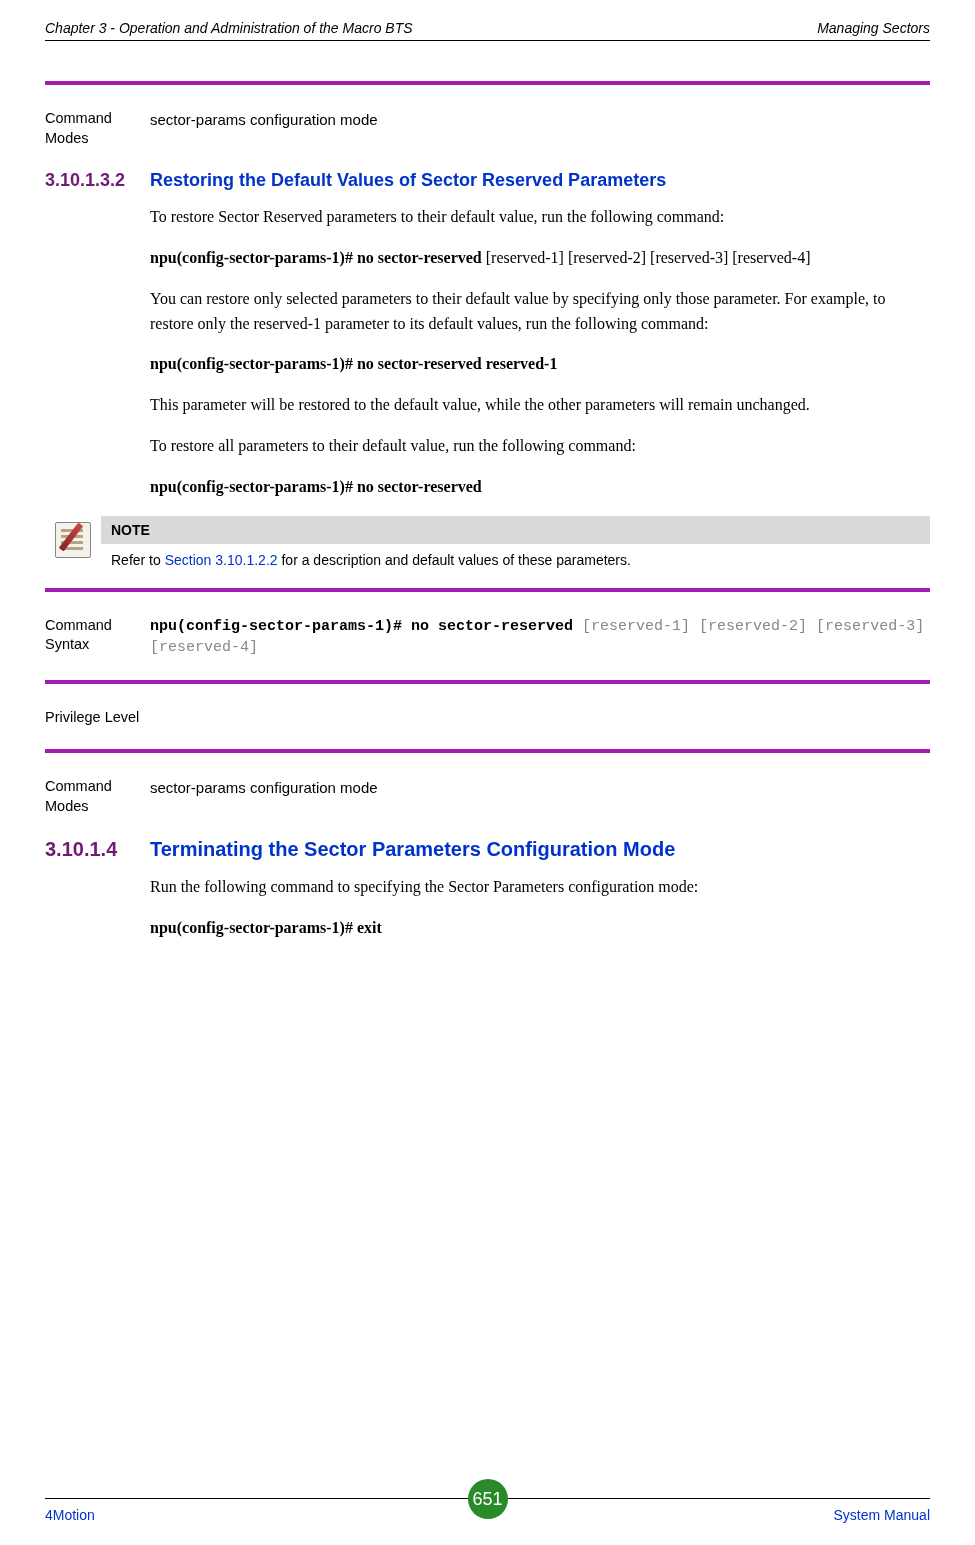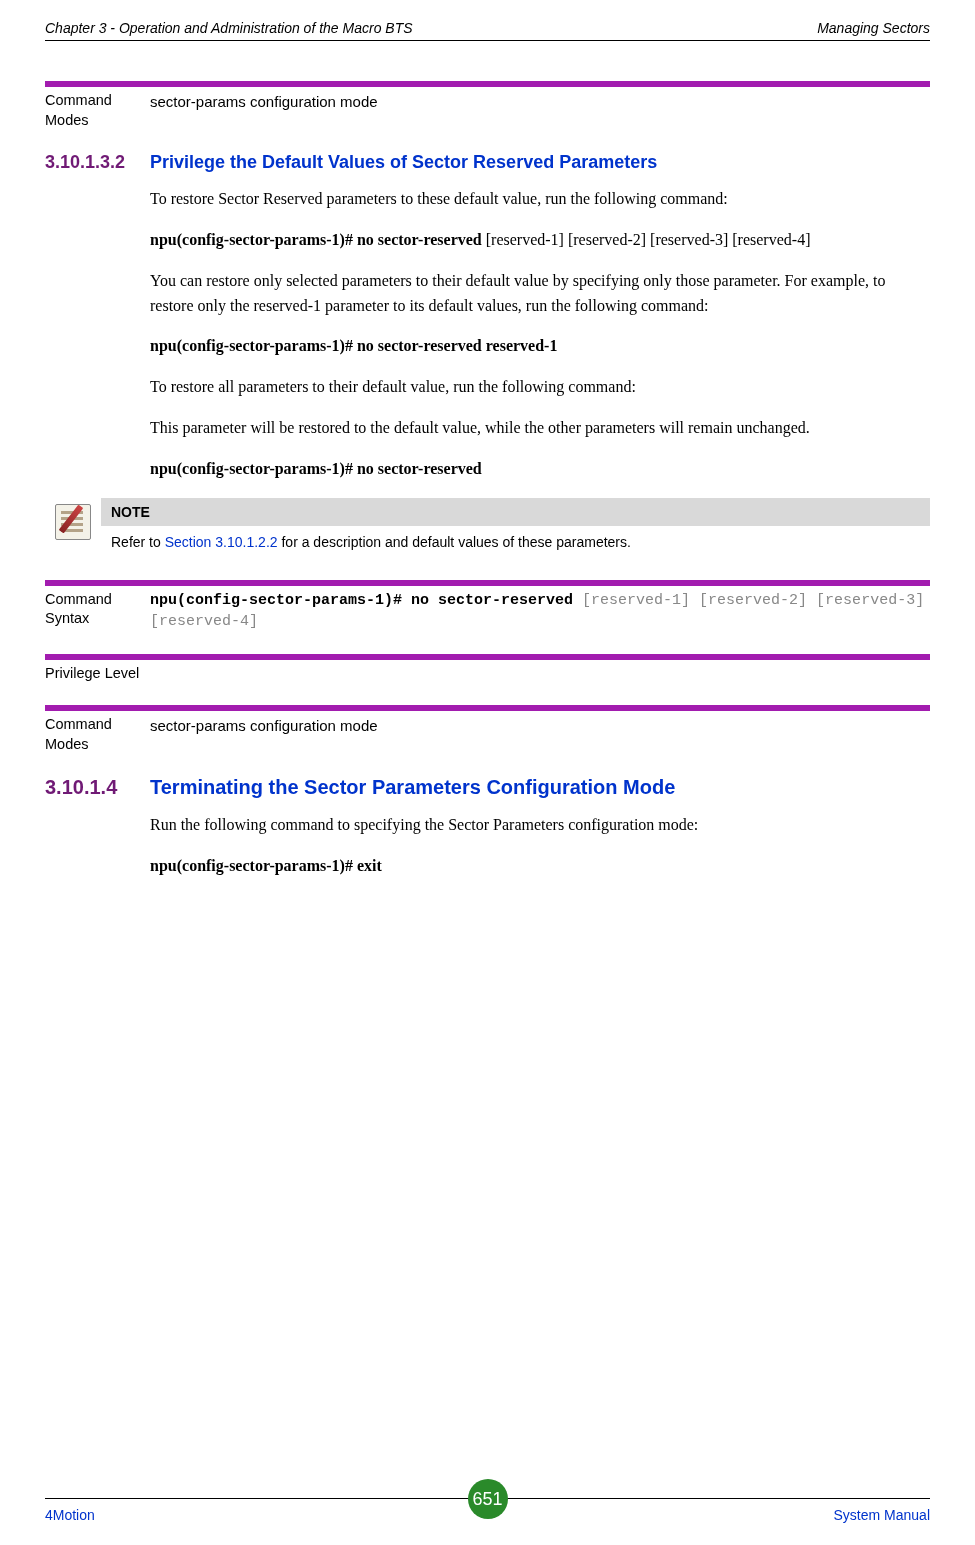--- a/index.html
+++ b/index.html
@@ -20,22 +20,22 @@
     margin-bottom: 40px;
     font-size: 14px;
     font-style: italic;
   }
   .content-indent {
     margin-left: 105px;
   }
   .def-row {
     display: flex;
     margin-bottom: 22px;
-    border-top: 6px solid #a21caf;
-    padding-top: 4px;
+    border-top: 4px solid #a21caf;
+    padding-top: 24px;
   }
   .def-label {
     width: 105px;
     flex-shrink: 0;
     font-size: 14.5px;
     line-height: 1.35;
   }
   .def-value {
     flex: 1;
     font-size: 15px;
@@ -65,21 +65,21 @@
   .sec-title-big { font-size: 20px; }
   .para {
     font-family: Georgia, "Times New Roman", serif;
     font-size: 16px;
     line-height: 1.55;
     margin-bottom: 16px;
   }
   .bold { font-weight: bold; }
   .note-box {
     margin-left: 0;
-    margin-bottom: 22px;
+    margin-bottom: 12px;
   }
   .note-table {
     width: 100%;
     border-collapse: collapse;
   }
   .note-table td {
     vertical-align: top;
     padding: 8px 10px;
   }
   .note-icon-cell {
@@ -153,32 +153,32 @@
   <span>Managing Sectors</span>
 </div>
 
 <div class="def-row">
   <div class="def-label">Command Modes</div>
   <div class="def-value">sector-params configuration mode</div>
 </div>
 
 <div class="sec-head">
   <div class="sec-num">3.10.1.3.2</div>
-  <div class="sec-title">Privilege the Default Values of Sector Reserved Parameters</div>
+  <div class="sec-title">Restoring the Default Values of Sector Reserved Parameters</div>
 </div>
 
 <div class="content-indent">
-  <p class="para">To restore Sector Reserved parameters to these default value, run the following command:</p>
+  <p class="para">To restore Sector Reserved parameters to their default value, run the following command:</p>
   <p class="para">
     <span class="bold">npu(config-sector-params-1)# no sector-reserved</span><span> [reserved-1] [reserved-2] [reserved-3] [reserved-4]</span>
   </p>
   <p class="para">You can restore only selected parameters to their default value by specifying only those parameter. For example, to restore only the reserved-1 parameter to its default values, run the following command:</p>
   <p class="para bold">npu(config-sector-params-1)# no sector-reserved reserved-1</p>
+  <p class="para">This parameter will be restored to the default value, while the other parameters will remain unchanged.</p>
   <p class="para">To restore all parameters to their default value, run the following command:</p>
-  <p class="para">This parameter will be restored to the default value, while the other parameters will remain unchanged.</p>
   <p class="para bold">npu(config-sector-params-1)# no sector-reserved</p>
 </div>
 
 <div class="note-box">
   <table class="note-table">
     <tbody>
         <tr class="note-head-row">
       <td class="note-icon-cell" rowspan="2" style="background:#fff;">
         <span class="note-icon"></span>
       </td>

